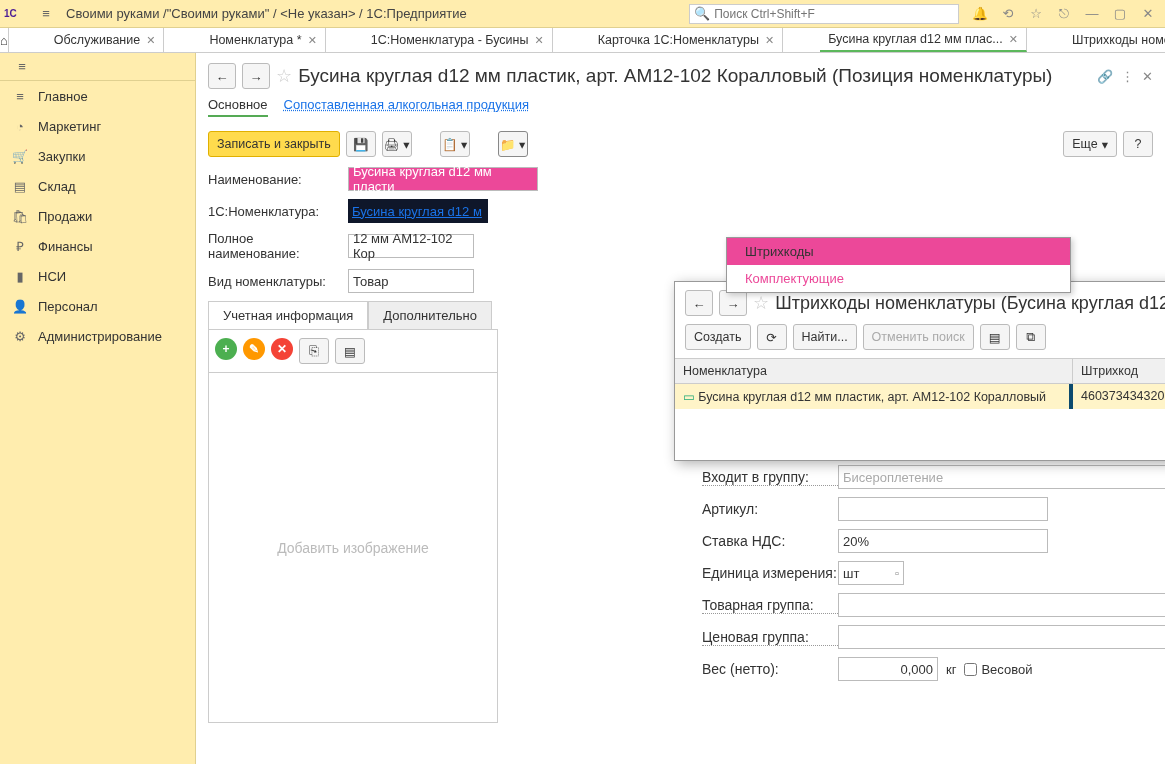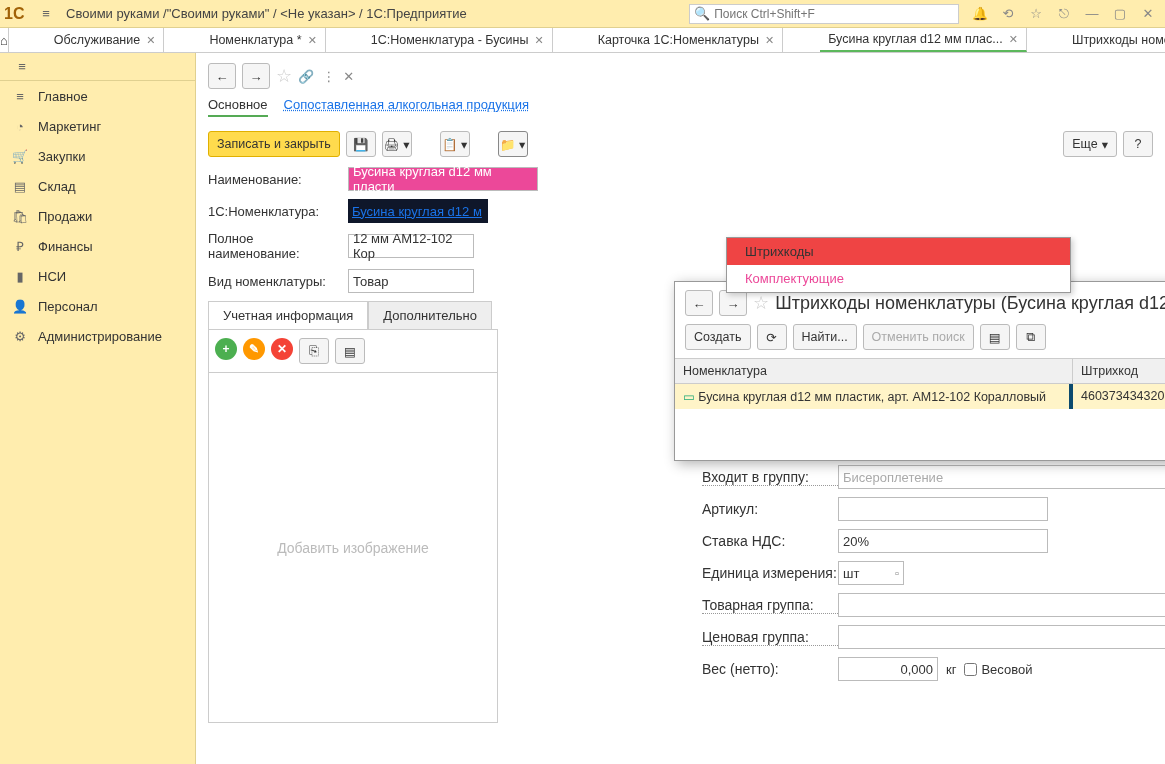--- a/index.html
+++ b/index.html
@@ -1,18 +1,18 @@
 <!DOCTYPE html>
 <html><head>
 <meta charset="utf-8">
 <style>
 * { box-sizing: border-box; margin: 0; padding: 0; font-family: Arial, sans-serif; }
 body { width: 1165px; height: 764px; background: #fff; font-size: 13px; color: #333; overflow: hidden; position: relative; }
 .titlebar { height: 28px; background: #ffedae; display: flex; align-items: center; padding: 0 4px; border-bottom: 1px solid #e0d090; }
-.logo { width: 30px; font-weight: bold; color: #a16207; font-size: 16px; }
+.logo { width: 30px; font-weight: bold; color: #4c1d95; font-size: 10px; }
 .titlebar-icon { width: 24px; height: 24px; display: flex; align-items: center; justify-content: center; cursor: pointer; color: #666; }
 .title-text { flex: 0 0 auto; margin-left: 8px; color: #444; font-size: 13px; }
 .spacer { flex: 1; }
 .search-box { width: 270px; height: 20px; background: #fff; border: 1px solid #ccc; display: flex; align-items: center; padding: 0 4px; margin-right: 8px; }
 .search-box input { border: none; outline: none; flex: 1; font-size: 12px; }
 .win-btns { display: flex; gap: 2px; }
 .win-btn { width: 26px; height: 22px; display: flex; align-items: center; justify-content: center; cursor: pointer; color: #888; }
 .tabbar { height: 25px; background: #fff; border-bottom: 1px solid #ccc; display: flex; align-items: stretch; }
 .tab-home { width: 38px; display: flex; align-items: center; justify-content: center; border-right: 1px solid #ccc; cursor: pointer; }
 .tab { display: flex; align-items: center; padding: 0 8px; border-right: 1px solid #ccc; cursor: pointer; white-space: nowrap; font-size: 12.5px; margin-left: 37px; }
@@ -49,21 +49,21 @@
 .sub-toolbar { display: flex; gap: 6px; padding: 8px 6px; border: 1px solid #ccc; border-top: none; }
 .round-btn { width: 22px; height: 22px; border-radius: 50%; display: flex; align-items: center; justify-content: center; color: #fff; cursor: pointer; font-size: 12px; font-weight: bold; }
 .img-drop { border: 1px solid #ccc; border-top: none; height: 350px; width: 290px; display: flex; align-items: center; justify-content: center; color: #bbb; font-size: 14px; }
 .detail-area { position: absolute; left: 506px; top: 412px; width: 630px; }
 .detail-row { display: flex; align-items: center; margin-bottom: 8px; }
 .detail-label { width: 136px; font-size: 14px; }
 .detail-input { height: 24px; border: 1px solid #bbb; padding: 0 4px; font-size: 13px; display: flex; align-items: center; position: relative; background: #fff; }
 .detail-input .ctl { position: absolute; right: 4px; color: #888; font-size: 11px; }
 .dropdown-pop { position: absolute; left: 530px; top: 184px; width: 345px; background: #fff; border: 1px solid #999; box-shadow: 2px 2px 6px rgba(0,0,0,0.2); z-index: 50; }
 .dd-item { padding: 6px 18px; cursor: pointer; font-size: 13px; }
-.dd-item.hover { background: #ef4444; }
+.dd-item.hover { background: #ec4899; }
 .popup { position: absolute; left: 478px; top: 228px; width: 670px; height: 180px; background: #fff; border: 1px solid #999; box-shadow: 3px 3px 12px rgba(0,0,0,0.3); z-index: 40; }
 .popup-head { display: flex; align-items: center; gap: 6px; padding: 8px 10px; }
 .popup-title { font-size: 18px; flex: 1; white-space: nowrap; overflow: hidden; text-overflow: ellipsis; }
 .popup-toolbar { display: flex; align-items: center; gap: 6px; padding: 0 10px 8px 10px; }
 .popup-table { border-top: 1px solid #ccc; }
 .pt-head { display: flex; background: #f0f0f0; border-bottom: 1px solid #ccc; }
 .pt-cell { padding: 5px 8px; font-size: 12.5px; border-right: 1px solid #ccc; }
 .pt-row { display: flex; background: #fff4c8; }
 .pt-row .pt-cell { border-right: 4px solid #0c4a6e; }
 .col-nom { width: 398px; }
@@ -164,20 +164,21 @@
         <span class="side-icon">⚙</span>
         <span>Администрирование</span>
       </div>
   </div>
 
   <div class="content">
     <div class="page-head">
       <div class="nav-btn">←</div>
       <div class="nav-btn">→</div>
       <span class="star">☆</span>
+      <span class="page-title">Бусина круглая d12 мм пластик, арт. AM12-102 Коралловый (Позиция номенклатуры)</span>
       <div class="head-icons">
         <span>🔗</span>
         <span>⋮</span>
         <span>✕</span>
       </div>
     </div>
 
     <div class="sub-tabs">
       <span class="sub-tab active">Основное</span>
       <span class="sub-tab link">Сопоставленная алкогольная продукция</span>

